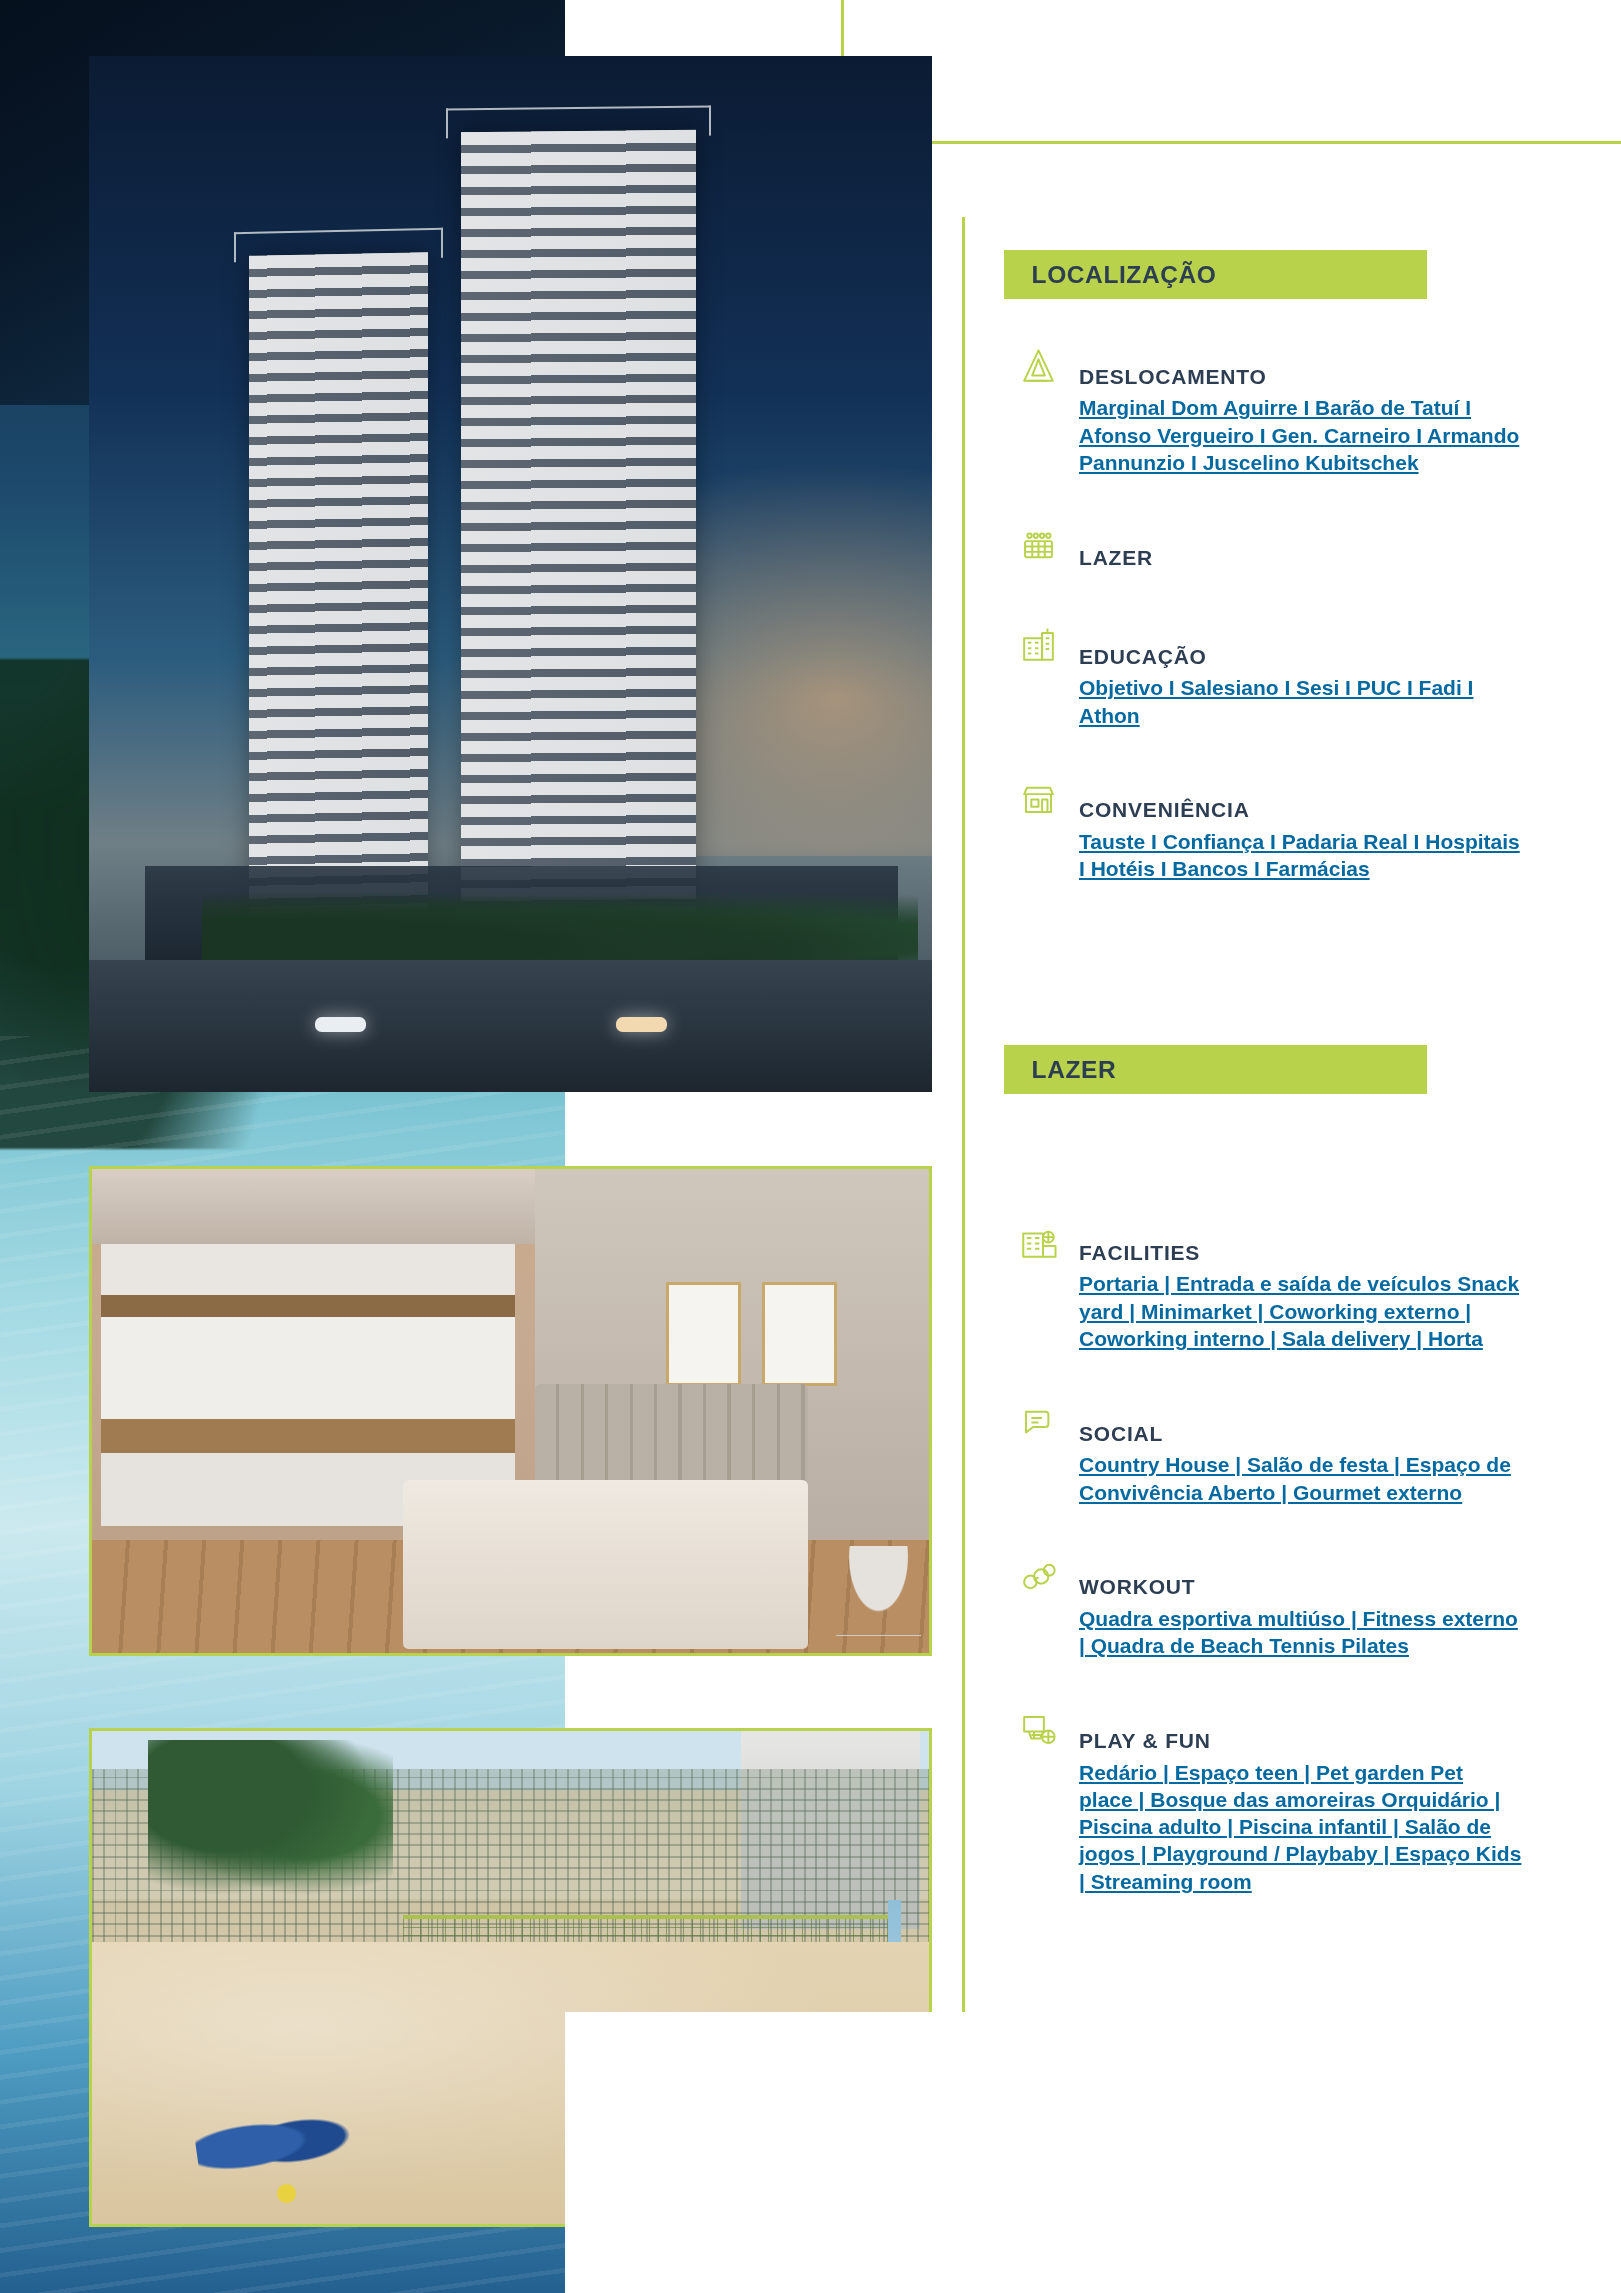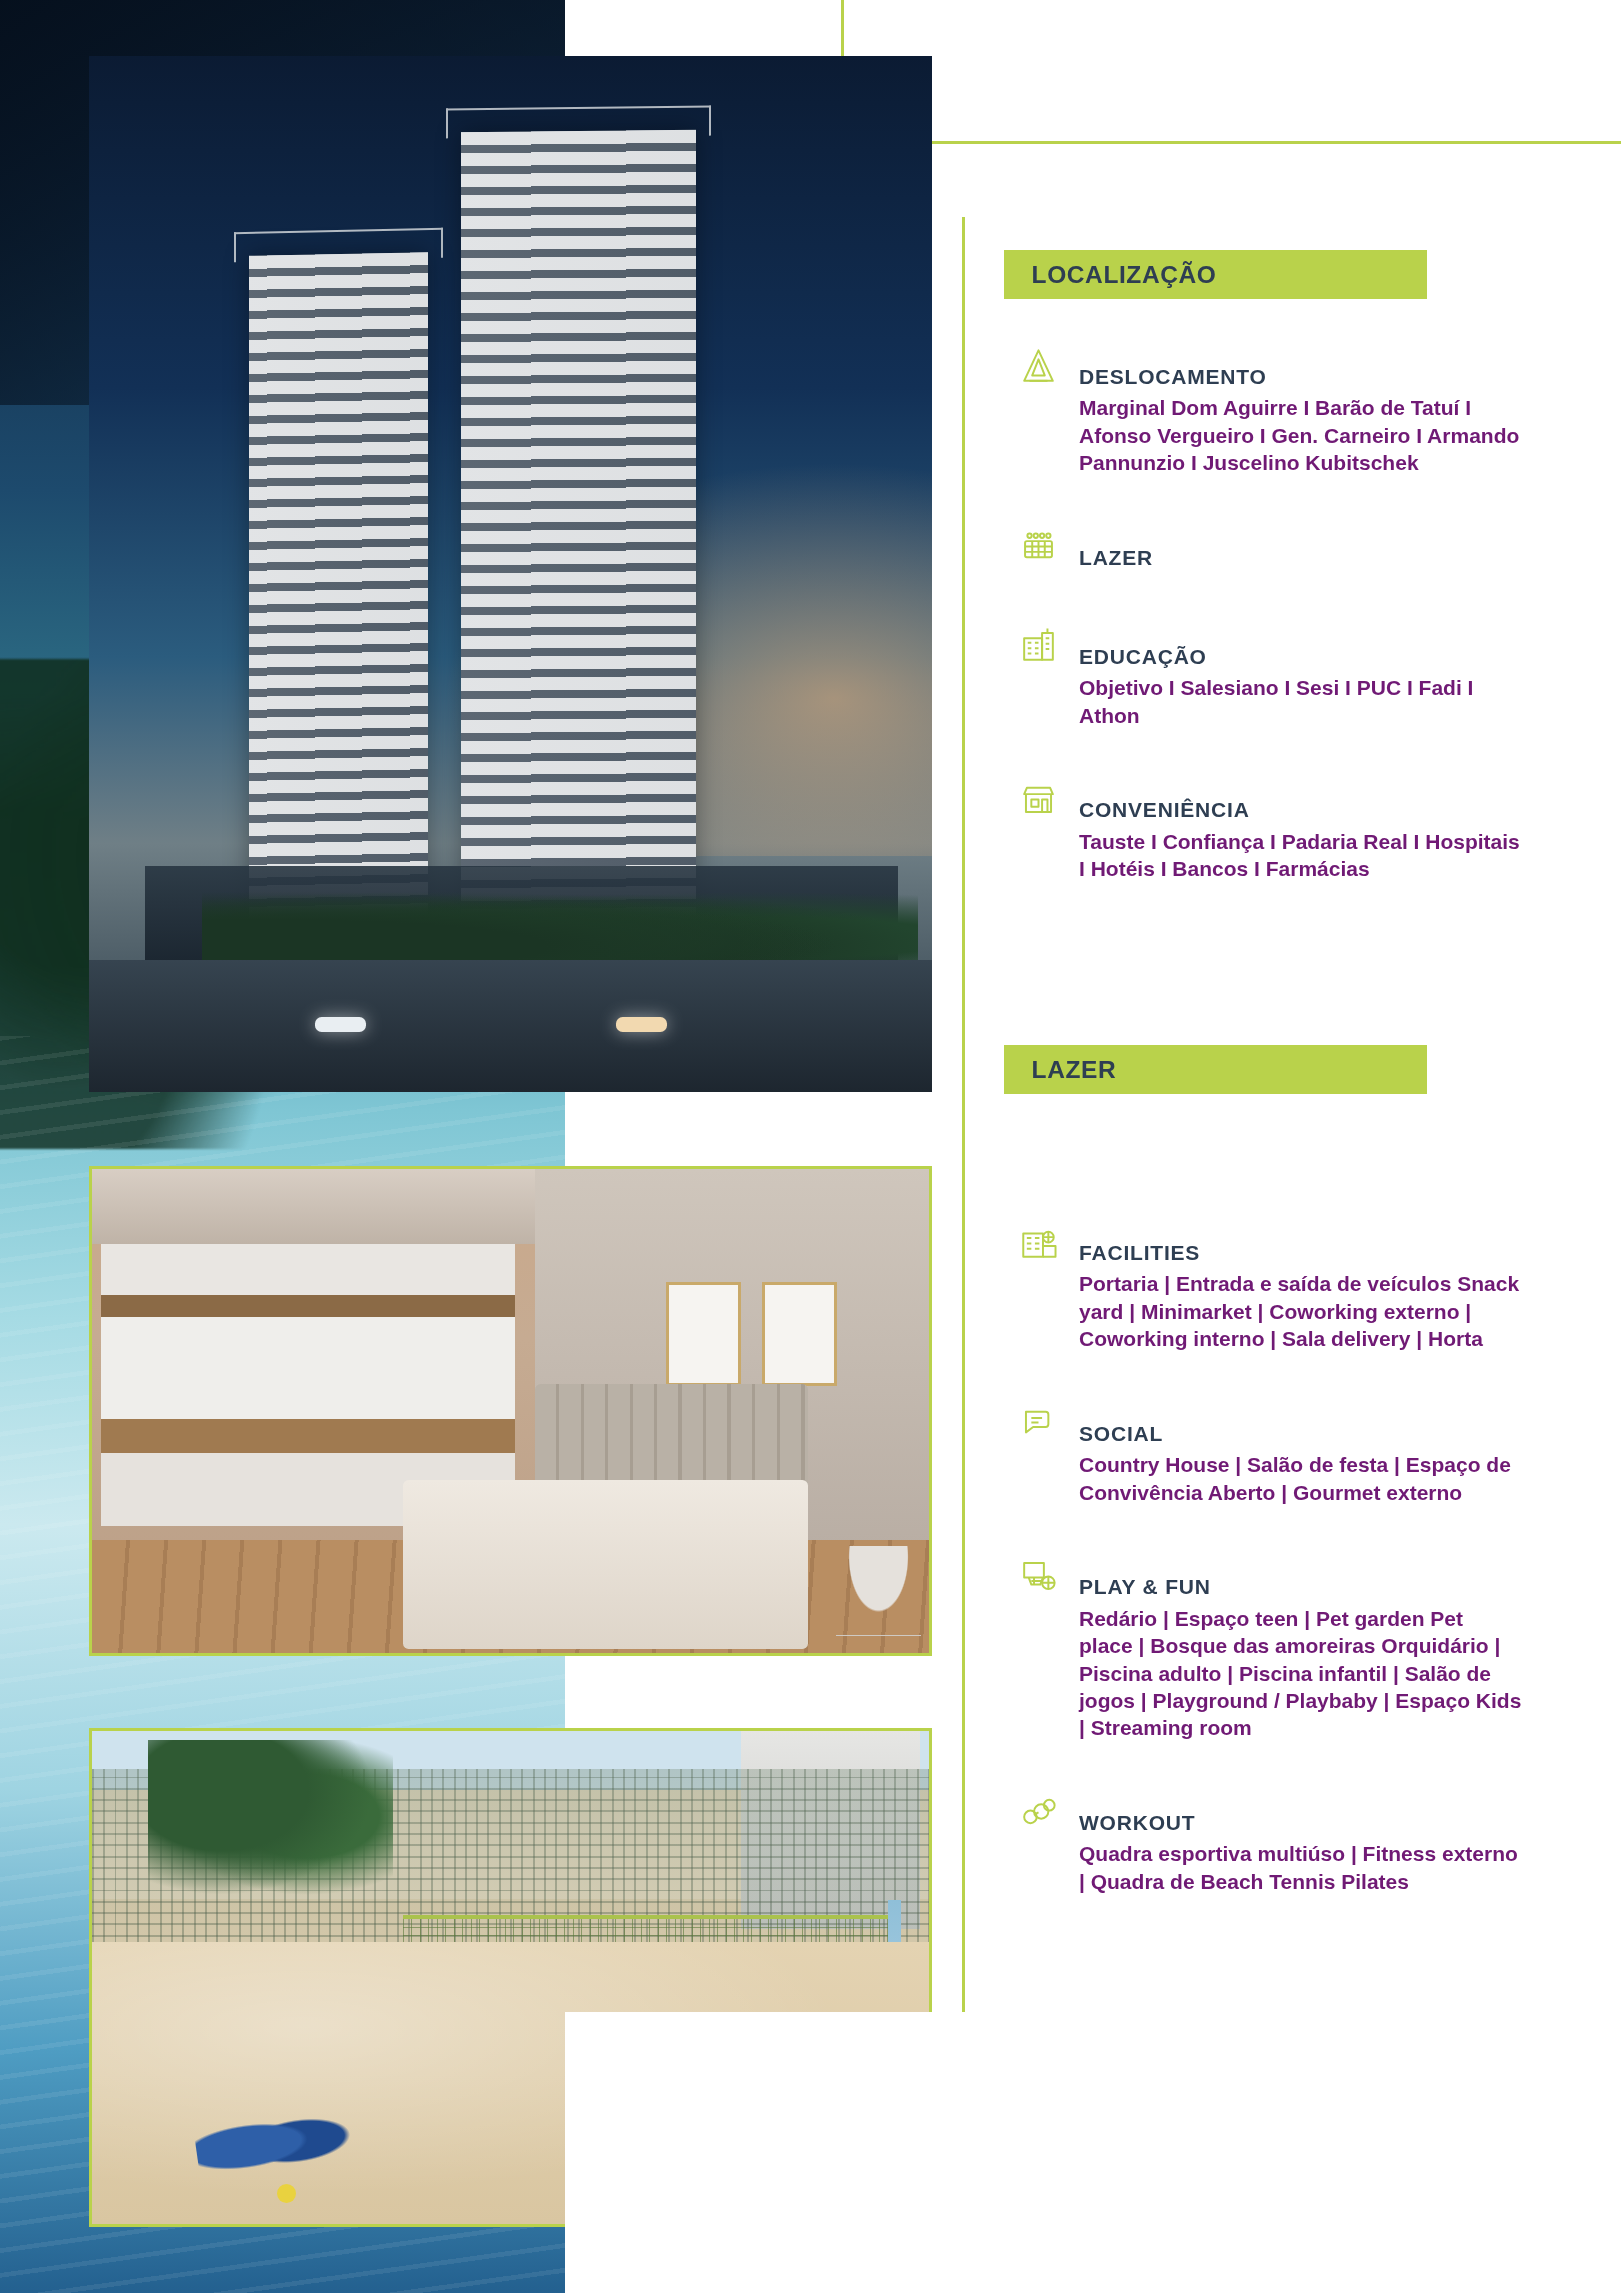--- a/index.html
+++ b/index.html
@@ -317,23 +317,24 @@
     font-size: 21px;
     font-weight: 700;
     letter-spacing: 0.8px;
     color: #2e3e52;
     margin-bottom: 5.6px;
   }
   .block .body {
     font-size: 21px;
     line-height: 1.30;
     font-weight: 600;
-    color: #701a75;
+    color: #0369a1;
     max-width: 443px;
     white-space: pre-line;
+    text-decoration: underline;
   }
   svg { display: block; }
 </style>
 </head>
 <body>
 
 <div class="page">
 
   <div class="left-band">
     <div class="dark-corner"></div>
@@ -482,44 +483,44 @@
         </div>
         <div class="texts">
           <div class="label">SOCIAL</div>
           <div class="body">Country House | Salão de festa | Espaço de Convivência Aberto | Gourmet externo</div>
         </div>
       </div>
 
       <div class="block">
         <div class="icon-wrap">
           <svg width="43" height="43" viewBox="0 0 48 48" fill="none" stroke="#b9d24b" stroke-width="2.2" stroke-linejoin="round">
+            <circle cx="15" cy="30" r="7"></circle>
+            <circle cx="27" cy="24" r="8"></circle>
+            <circle cx="36" cy="17" r="6"></circle>
+            <path d="M20 27l4-2"></path>
+          </svg>
+        </div>
+        <div class="texts">
+          <div class="label">WORKOUT</div>
+          <div class="body">Quadra esportiva multiúso | Fitness externo | Quadra de Beach Tennis Pilates</div>
+        </div>
+      </div>
+
+      <div class="block">
+        <div class="icon-wrap">
+          <svg width="43" height="43" viewBox="0 0 48 48" fill="none" stroke="#b9d24b" stroke-width="2.2" stroke-linejoin="round">
             <rect x="8" y="9" width="22" height="16"></rect>
             <path d="M13 25l3 8h10l3-8"></path>
             <path d="M19 25v8M16 29h11"></path>
             <circle cx="35" cy="31" r="7"></circle>
             <path d="M28 31h14M35 24v14"></path>
           </svg>
         </div>
         <div class="texts">
           <div class="label">PLAY &amp; FUN</div>
           <div class="body">Redário | Espaço teen | Pet garden Pet place | Bosque das amoreiras Orquidário | Piscina adulto | Piscina infantil | Salão de jogos | Playground / Playbaby | Espaço Kids | Streaming room</div>
         </div>
       </div>
-
-      <div class="block">
-        <div class="icon-wrap">
-          <svg width="43" height="43" viewBox="0 0 48 48" fill="none" stroke="#b9d24b" stroke-width="2.2" stroke-linejoin="round">
-            <circle cx="15" cy="30" r="7"></circle>
-            <circle cx="27" cy="24" r="8"></circle>
-            <circle cx="36" cy="17" r="6"></circle>
-            <path d="M20 27l4-2"></path>
-          </svg>
-        </div>
-        <div class="texts">
-          <div class="label">WORKOUT</div>
-          <div class="body">Quadra esportiva multiúso | Fitness externo | Quadra de Beach Tennis Pilates</div>
-        </div>
-      </div>
     </div>
 
   </div>
 </div>
 
 
 </body></html>

